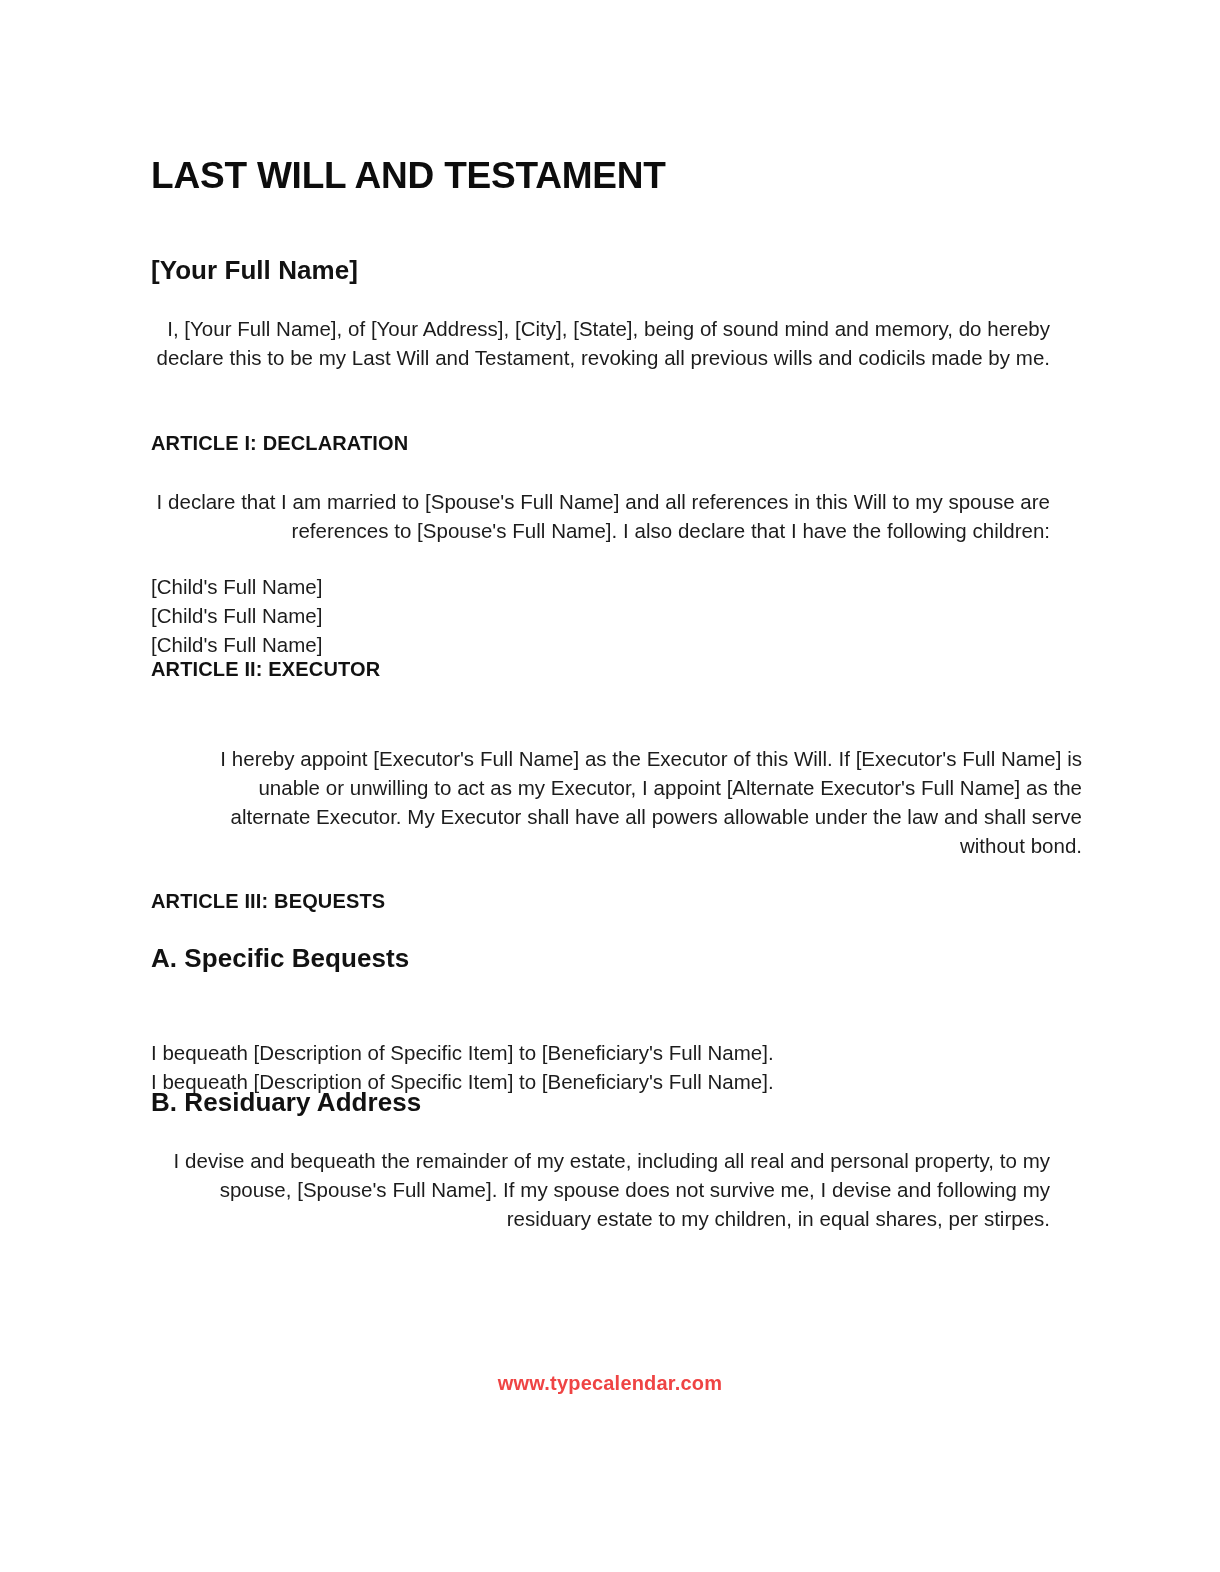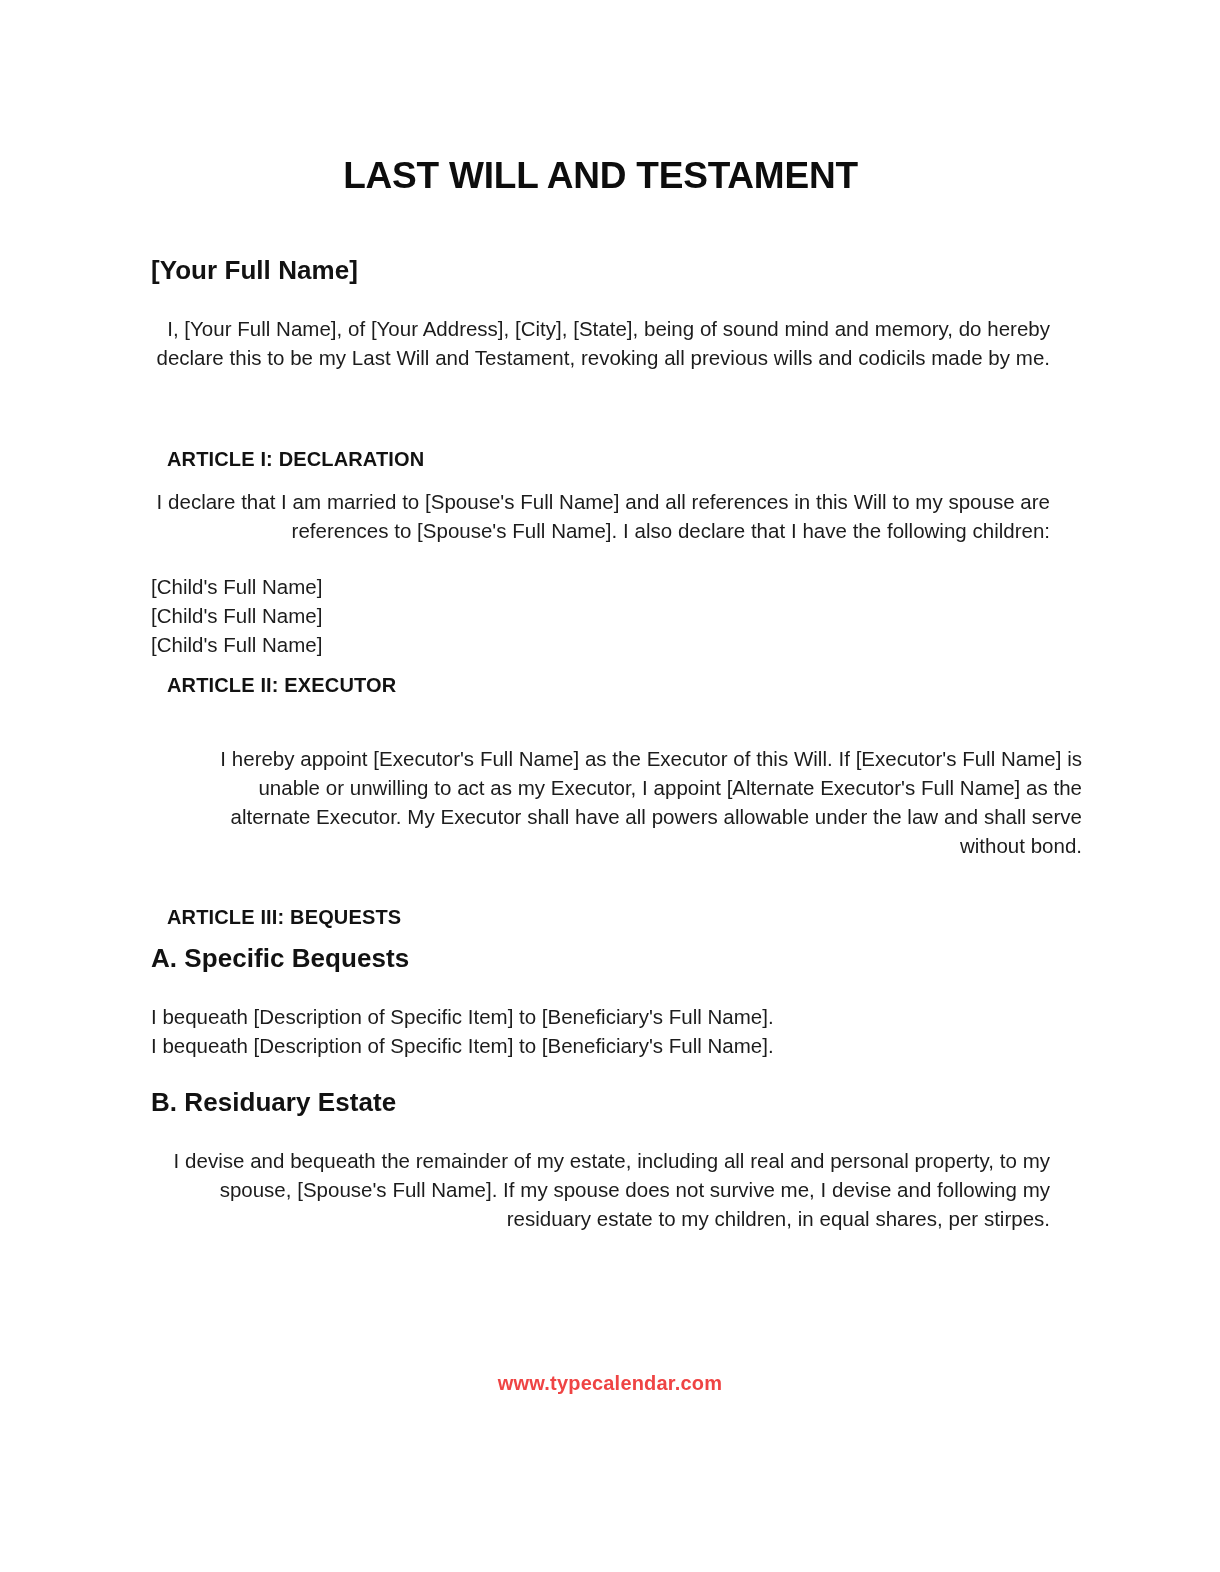--- a/index.html
+++ b/index.html
@@ -29,21 +29,20 @@
     left: 151px;
     top: 0;
     width: 899px;
   }
 
   
   .doc-title {
     font-size: 37px;
     font-weight: bold;
     letter-spacing: -0.2px;
-    text-align: center;
     color: #0d0d0d;
     margin: 0;
     padding: 0;
     position: absolute;
     left: 0;
     top: 155px;
     width: 899px;
     line-height: 1.12;
   }
 
@@ -71,21 +70,21 @@
     color: #121212;
     margin: 0;
     letter-spacing: 0.05px;
   }
 
   .article-heading {
     font-size: 20px;
     line-height: 28px;
     font-weight: bold;
     color: #121212;
-    margin: 16px;
+    margin: 0;
     letter-spacing: 0.15px;
   }
 
   .list-lines .line {
     font-size: 20.5px;
     line-height: 29px;
     color: #1c1c1c;
     white-space: nowrap;
   }
 
@@ -142,27 +141,27 @@
     </div>
 
     <div class="block" style="top:887px;">
       <p class="article-heading">ARTICLE III: BEQUESTS</p>
     </div>
 
     <div class="block" style="top:944px;">
       <p class="heading-bold">A. Specific Bequests</p>
     </div>
 
-    <div class="block list-lines" style="top:1002px;">
+    <div class="block list-lines" style="top:1038px;">
       <div class="line">I bequeath [Description of Specific Item] to [Beneficiary's Full Name].</div>
       <div class="line">I bequeath [Description of Specific Item] to [Beneficiary's Full Name].</div>
     </div>
 
     <div class="block" style="top:1088px;">
-      <p class="heading-bold">B. Residuary Estate</p>
+      <p class="heading-bold">B. Residuary Address</p>
     </div>
 
     <div class="block" style="top:1146px;">
       <p class="para">I devise and bequeath the remainder of my estate, including all real and personal property, to my spouse, [Spouse's Full Name]. If my spouse does not survive me, I devise and following my residuary estate to my children, in equal shares, per stirpes.</p>
     </div>
 
   </div>
 
   <div class="footer">www.typecalendar.com</div>
 

